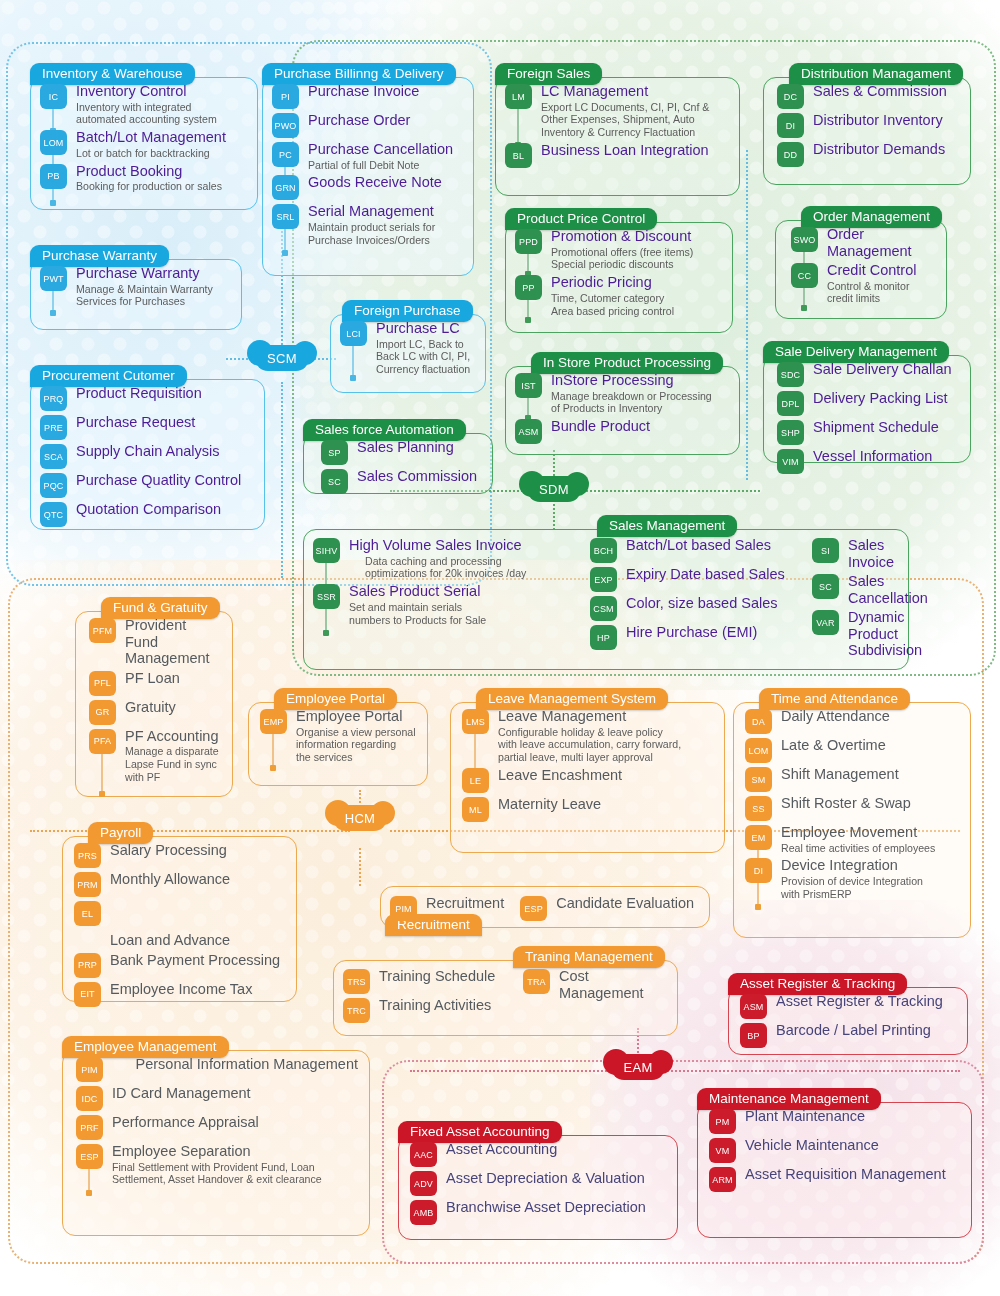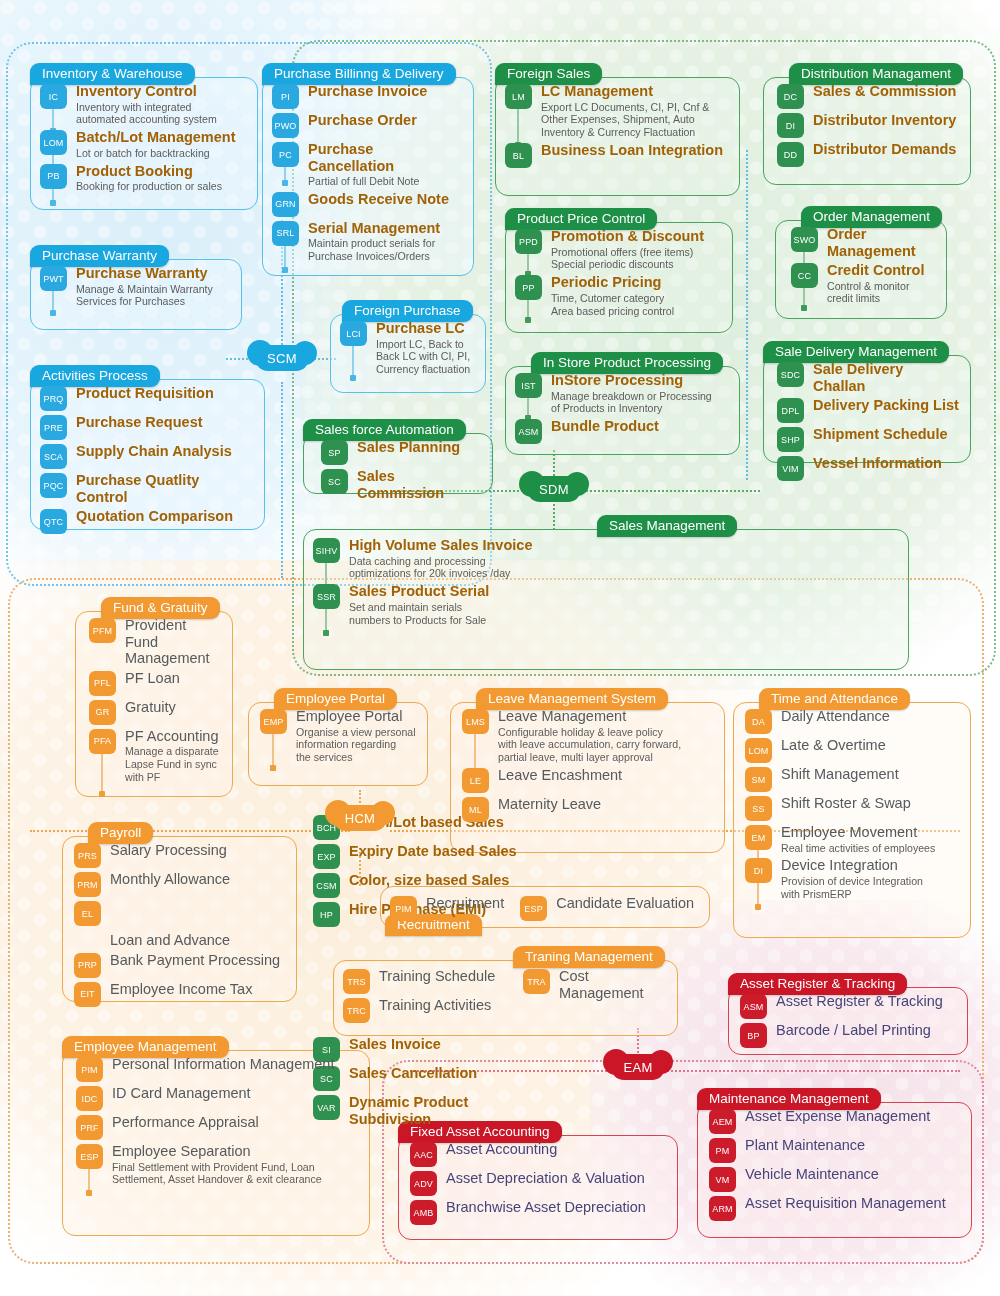--- a/index.html
+++ b/index.html
@@ -75,21 +75,21 @@
     font-size:10.5px;letter-spacing:.2px;margin-right:9px;margin-top:1px;
     position:relative;z-index:2;
   }
   .badge.sm{font-size:9px;}
   .t-blue   .badge{background:#2aa9e0;}
   .t-green  .badge{background:#2e9150;}
   .t-orange .badge{background:#f29a31;}
   .t-red    .badge{background:#cc1b2a;}
   .txt{flex:1 1 auto;min-width:0;}
   .ttl{font-size:14.5px;line-height:1.14;}
-  .t-blue .ttl, .t-green .ttl{color:#a16207;font-weight:bold;}
+  .t-blue .ttl, .t-green .ttl{color:#4c1d95;}
   .t-orange .ttl{color:#555a5f;}
   .t-red .ttl{color:#46447a;}
   .sub{font-size:10.6px;line-height:1.22;color:#5c5c5c;margin-top:1px;}
 
   
   .stem{position:absolute;width:2px;top:24px;z-index:1;}
   .t-blue .stem{background:#8ed2ee;}
   .t-green .stem{background:#9ac6a4;}
   .t-orange .stem{background:#f0c189;}
   .stem::after{content:"";position:absolute;left:-2px;bottom:-3px;width:6px;height:6px;border-radius:1px;}
@@ -212,21 +212,21 @@
         <div class="txt">
             <div class="ttl" style="white-space: pre-line;">Purchase Warranty</div>
         <div class="sub" style="white-space: pre-line;">Manage &amp; Maintain Warranty
 Services for Purchases</div>
           </div>
       </div>
     </div>
   </div>
 
   <div class="panel t-blue" style="left:30px;top:365px;width:235px;height:165px;">
-    <div class="p-head">Activities Process</div>
+    <div class="p-head">Procurement Cutomer</div>
     <div class="p-body"></div>
     <div class="p-inner" id="rows-procurement">
         <div class="row">
           <div class="badge sm">PRQ</div>
           <div class="txt">
             <div class="ttl" style="white-space: pre-line;">Product Requisition</div>
           </div>
         </div>
         <div class="row">
           <div class="badge sm">PRE</div>
@@ -478,28 +478,28 @@
           <div class="txt">
             <div class="ttl" style="white-space: pre-line;">Vessel Information</div>
           </div>
         </div>
       </div>
   </div>
 
   <div class="panel t-green" style="left:303px;top:515px;width:606px;height:155px;">
     <div class="p-head" style="left:294px;">Sales Management</div>
     <div class="p-body"></div>
-    <div class="p-inner" style="padding:22px 10px 6px 10px;display:flex;gap:12px;flex-direction:column;">
+    <div class="p-inner" style="padding:22px 10px 6px 10px;display:flex;gap:12px;">
       <div style="flex:0 0 265px;" id="rows-sm1">
           <div class="row">
             <div class="badge sm">SIHV</div>
             <div class="stem" style="left: 12px; height: 26px;"></div>
             <div class="txt">
               <div class="ttl" style="white-space: pre-line;">High Volume Sales Invoice</div>
-              <div class="sub" style="white-space: pre-line;">Data caching and processing
+              <div class="sub" style="white-space: pre-line; margin-left: 16px;">Data caching and processing
 optimizations for 20k invoices /day</div>
             </div>
           </div>
           <div class="row">
             <div class="badge sm">SSR</div>
             <div class="stem" style="left: 12px; height: 26px;"></div>
             <div class="txt">
               <div class="ttl" style="white-space: pre-line;">Sales Product Serial</div>
               <div class="sub" style="white-space: pre-line;">Set and maintain serials
 numbers to Products for Sale</div>
@@ -771,21 +771,21 @@
     </div>
   </div>
 
   <div class="panel t-orange" style="left:62px;top:1036px;width:308px;height:200px;">
     <div class="p-head">Employee Management</div>
     <div class="p-body"></div>
     <div class="p-inner" style="padding-left:14px;">
       <div class="row">
         <div class="badge sm">PIM</div>
         <div class="txt">
-            <div class="ttl" style="white-space: pre-line;">Personal Information Management</div>
+            <div class="ttl" style="white-space: pre-line; text-align: right;">Personal Information Management</div>
           </div>
       </div>
       <div class="row">
         <div class="badge sm">IDC</div>
         <div class="txt">
             <div class="ttl" style="white-space: pre-line;">ID Card Management</div>
           </div>
       </div>
       <div class="row">
         <div class="badge sm">PRF</div>
@@ -822,26 +822,20 @@
           </div>
         </div>
       </div>
   </div>
 
   <div class="panel t-red" style="left:697px;top:1088px;width:275px;height:150px;">
     <div class="p-head">Maintenance Management</div>
     <div class="p-body"></div>
     <div class="p-inner" style="padding-left:12px;" id="rows-mm">
         <div class="row">
-          <div class="badge sm">AEM</div>
-          <div class="txt">
-            <div class="ttl" style="white-space: pre-line;">Asset Expense Management</div>
-          </div>
-        </div>
-        <div class="row">
           <div class="badge sm">PM</div>
           <div class="txt">
             <div class="ttl" style="white-space: pre-line;">Plant Maintenance</div>
           </div>
         </div>
         <div class="row">
           <div class="badge sm">VM</div>
           <div class="txt">
             <div class="ttl" style="white-space: pre-line;">Vehicle Maintenance</div>
           </div>

